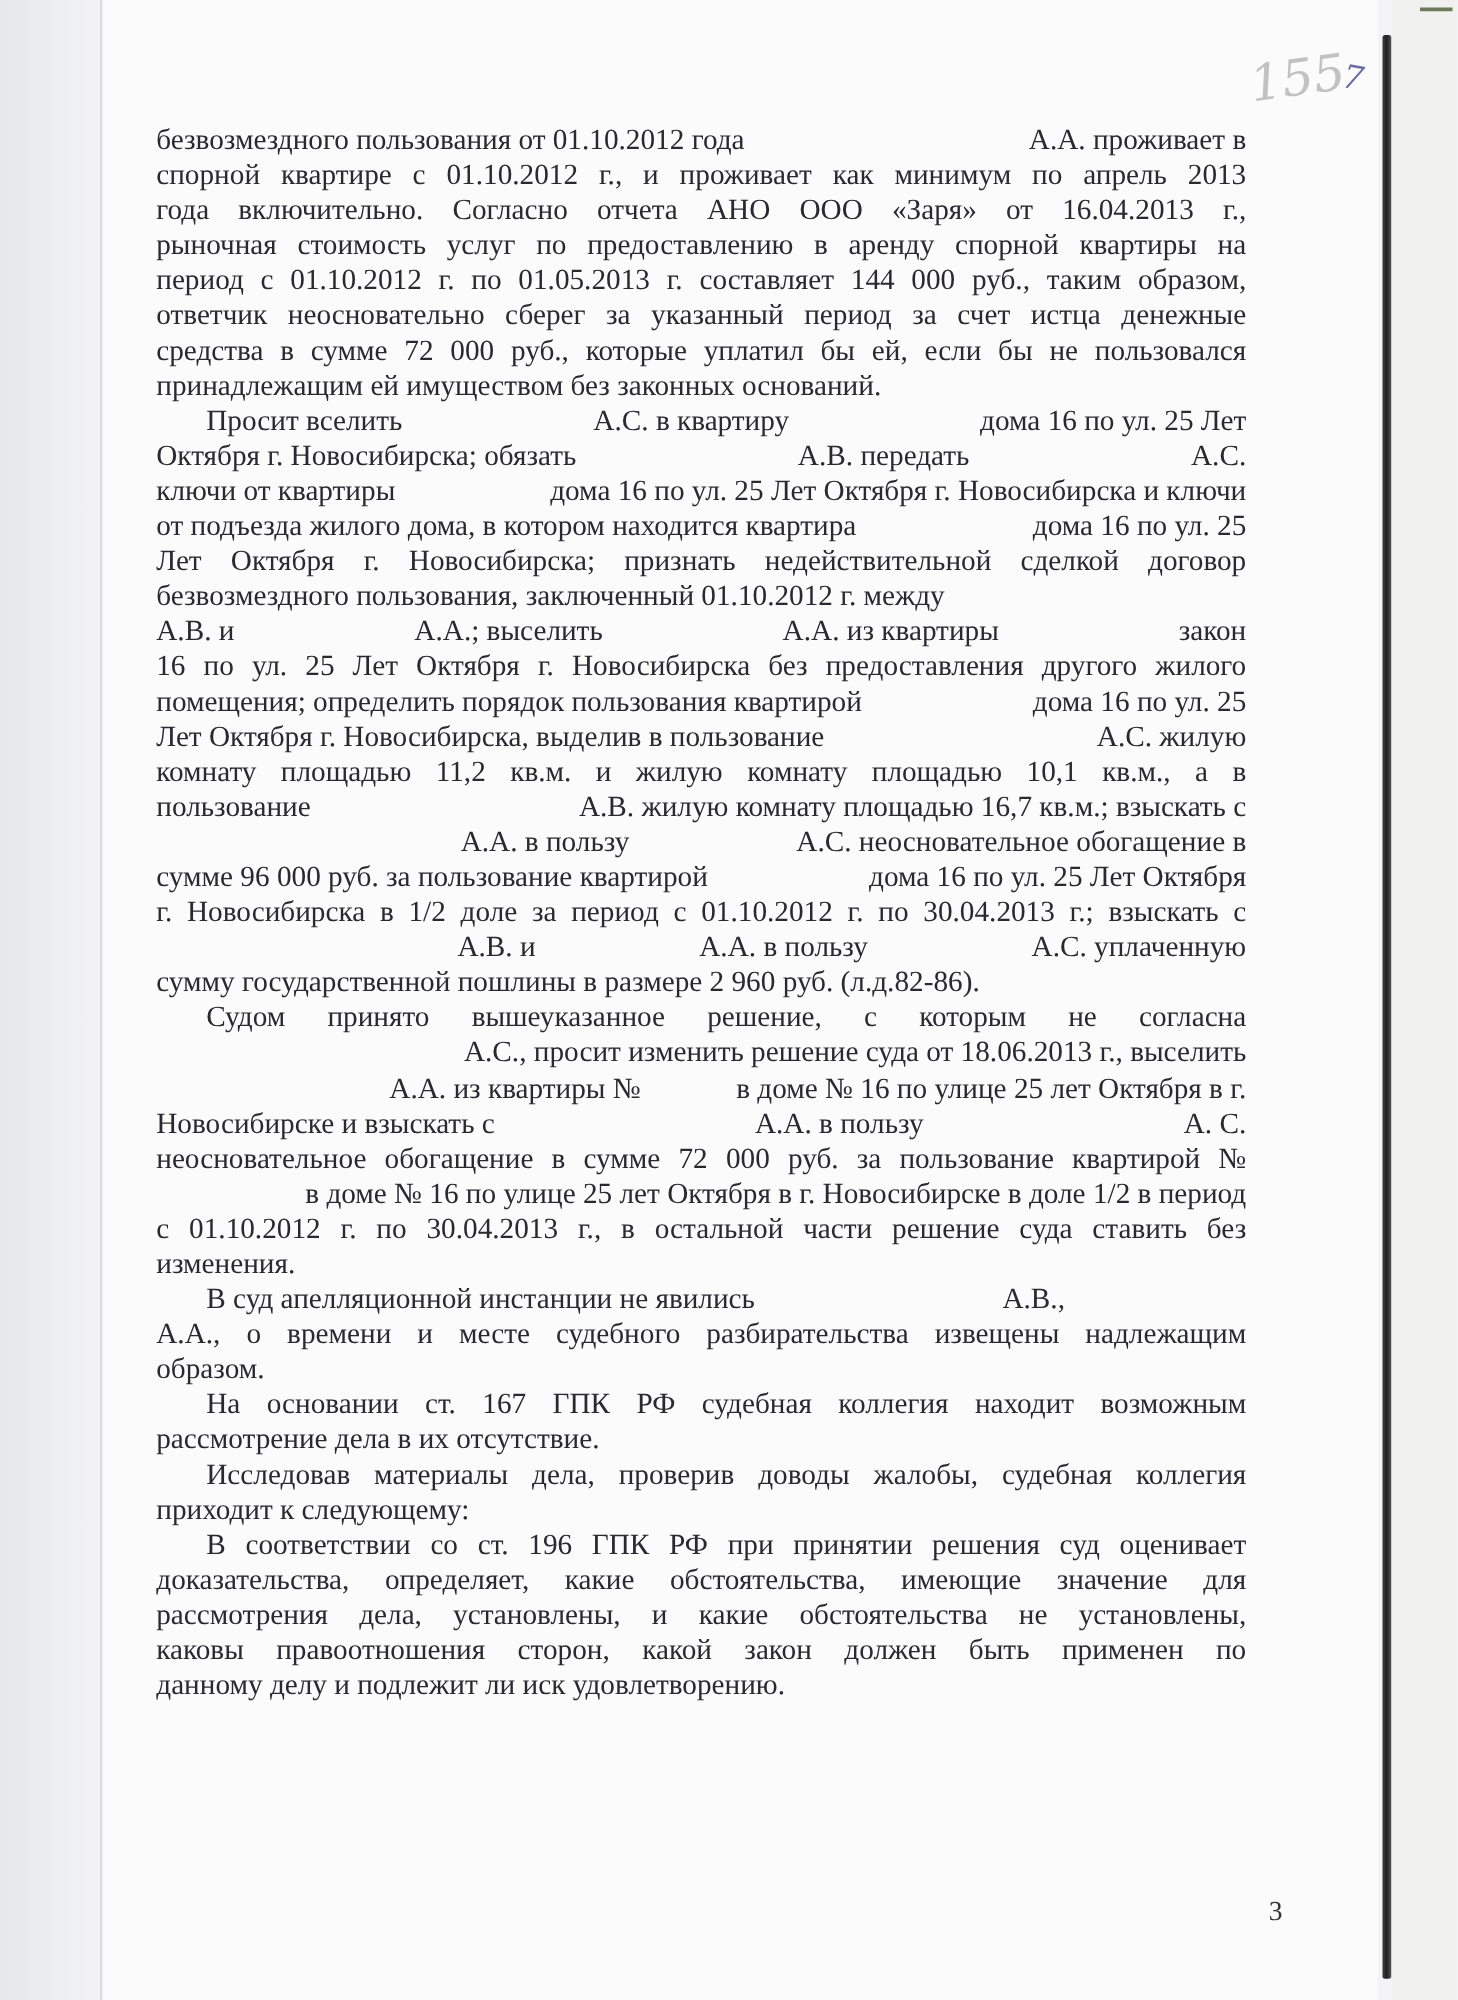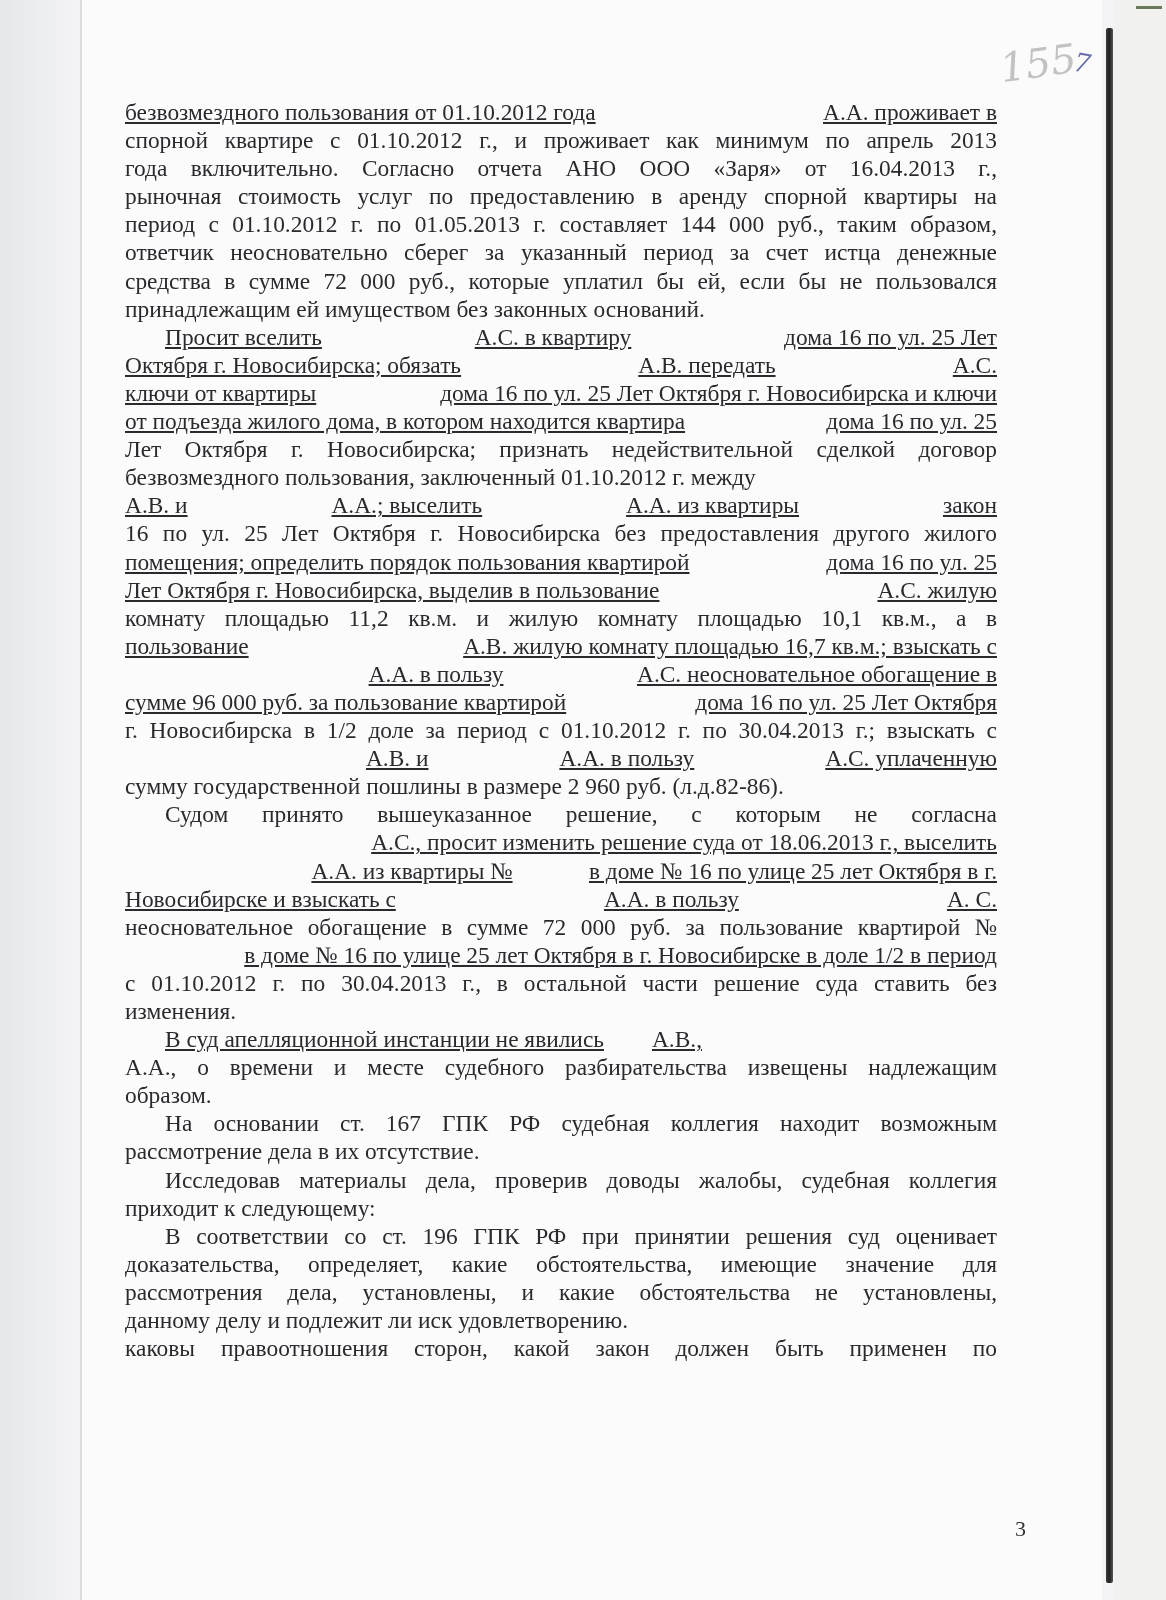--- a/index.html
+++ b/index.html
@@ -46,21 +46,21 @@
     position: absolute; left: 125px; top: 98px; width: 872px;
     font-size: 23.4px; line-height: 28.1px;
   }
   .line {
     display: block; text-align: justify; text-align-last: justify;
     white-space: nowrap; height: 28.1px; overflow: visible;
   }
   .line.last { text-align-last: left; }
   .line.indent { padding-left: 40px; }
   .line .seg { white-space: pre; }
-  .flex { display: flex; justify-content: space-between; text-decoration: underline; }
+  .flex { display: flex; justify-content: space-between; }
   .flex.left { justify-content: flex-start; gap: 48px; }
   .page-num {
     position: absolute; left: 1015px; top: 1516px; font-size: 22px; color: #333;
   }
 </style>
 </head>
 <body>
 
 <div class="left-strip"></div>
 <div class="left-edge"></div>
@@ -159,28 +159,28 @@
     </div>
     <div class="line"><span>неосновательное обогащение в сумме 72 000 руб. за пользование квартирой №</span></div>
     <div class="line flex">
       <span class="seg" style="display: inline-block; width: 110px;"></span>
       <span class="seg">в доме № 16 по улице 25 лет Октября в г. Новосибирске в доле 1/2 в период</span>
     </div>
     <div class="line"><span>с 01.10.2012 г. по 30.04.2013 г., в остальной части решение суда ставить без</span></div>
     <div class="line last"><span>изменения.</span></div>
     <div class="line indent last flex left">
       <span class="seg">В суд апелляционной инстанции не явились</span>
-      <span class="seg" style="">А.В.,</span>
+      <span class="seg" style="margin-left: 150px;">А.В.,</span>
     </div>
     <div class="line"><span>А.А., о времени и месте судебного разбирательства извещены надлежащим</span></div>
     <div class="line last"><span>образом.</span></div>
     <div class="line indent"><span>На основании ст. 167 ГПК РФ судебная коллегия находит возможным</span></div>
     <div class="line last"><span>рассмотрение дела в их отсутствие.</span></div>
     <div class="line indent"><span>Исследовав материалы дела, проверив доводы жалобы, судебная коллегия</span></div>
     <div class="line last"><span>приходит к следующему:</span></div>
     <div class="line indent"><span>В соответствии со ст. 196 ГПК РФ при принятии решения суд оценивает</span></div>
     <div class="line"><span>доказательства, определяет, какие обстоятельства, имеющие значение для</span></div>
     <div class="line"><span>рассмотрения дела, установлены, и какие обстоятельства не установлены,</span></div>
+    <div class="line"><span>каковы правоотношения сторон, какой закон должен быть применен по</span></div>
     <div class="line last"><span>данному делу и подлежит ли иск удовлетворению.</span></div>
-    <div class="line"><span>каковы правоотношения сторон, какой закон должен быть применен по</span></div>
   </div>
 
 <div class="page-num">3</div>
 
 </body></html>

